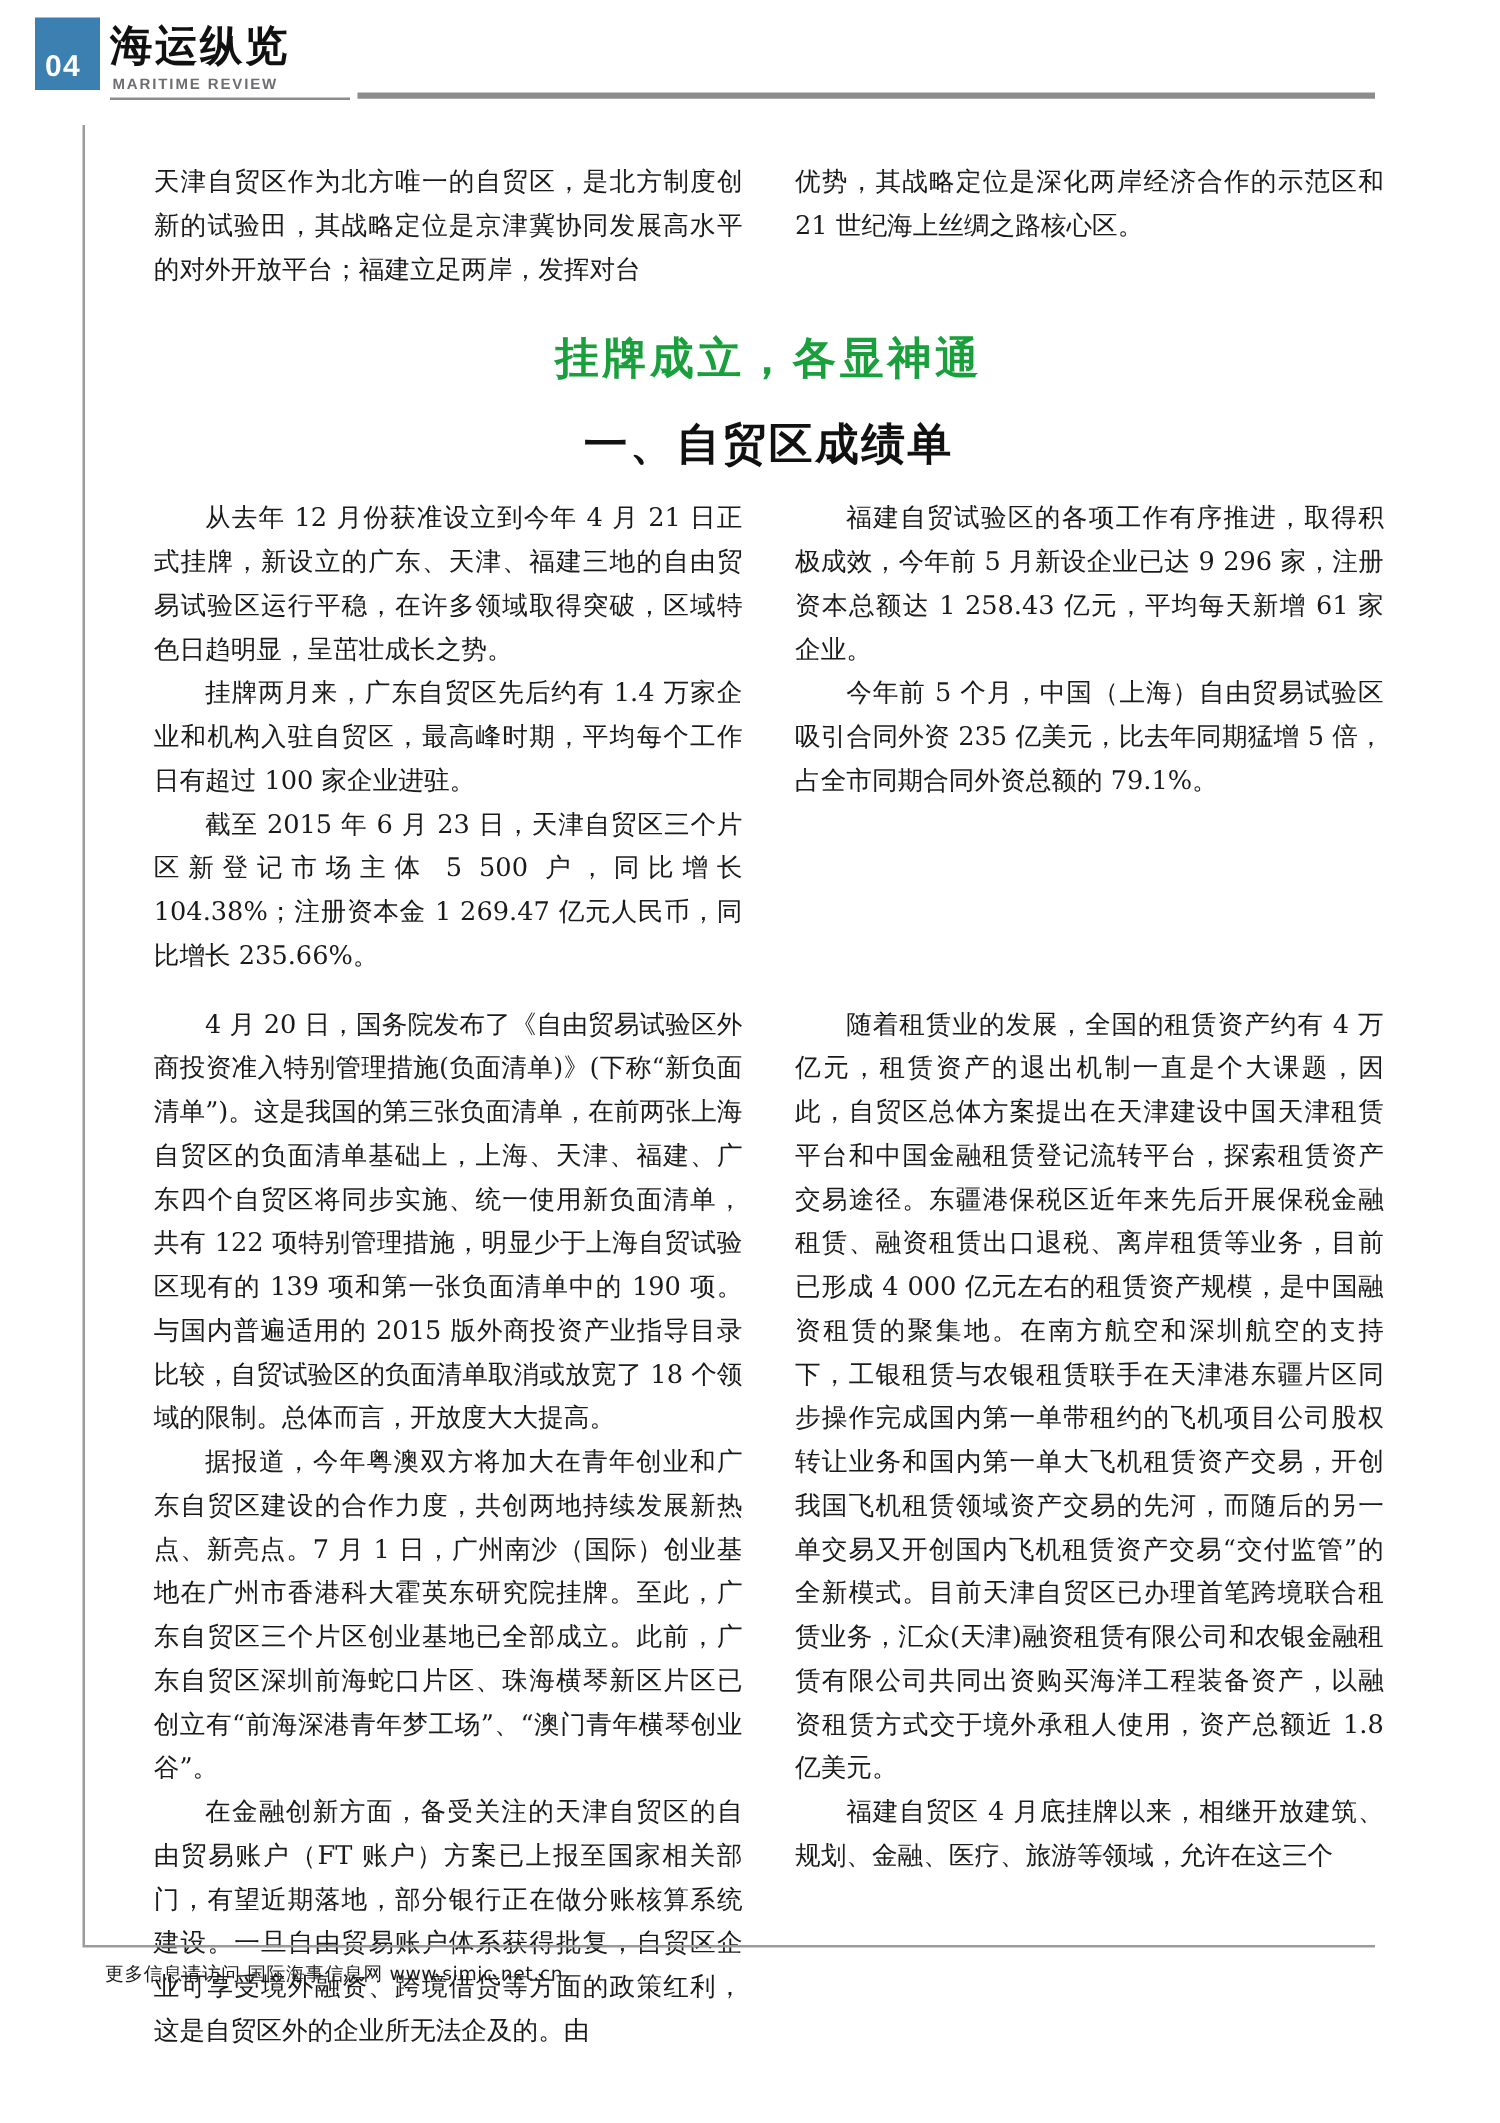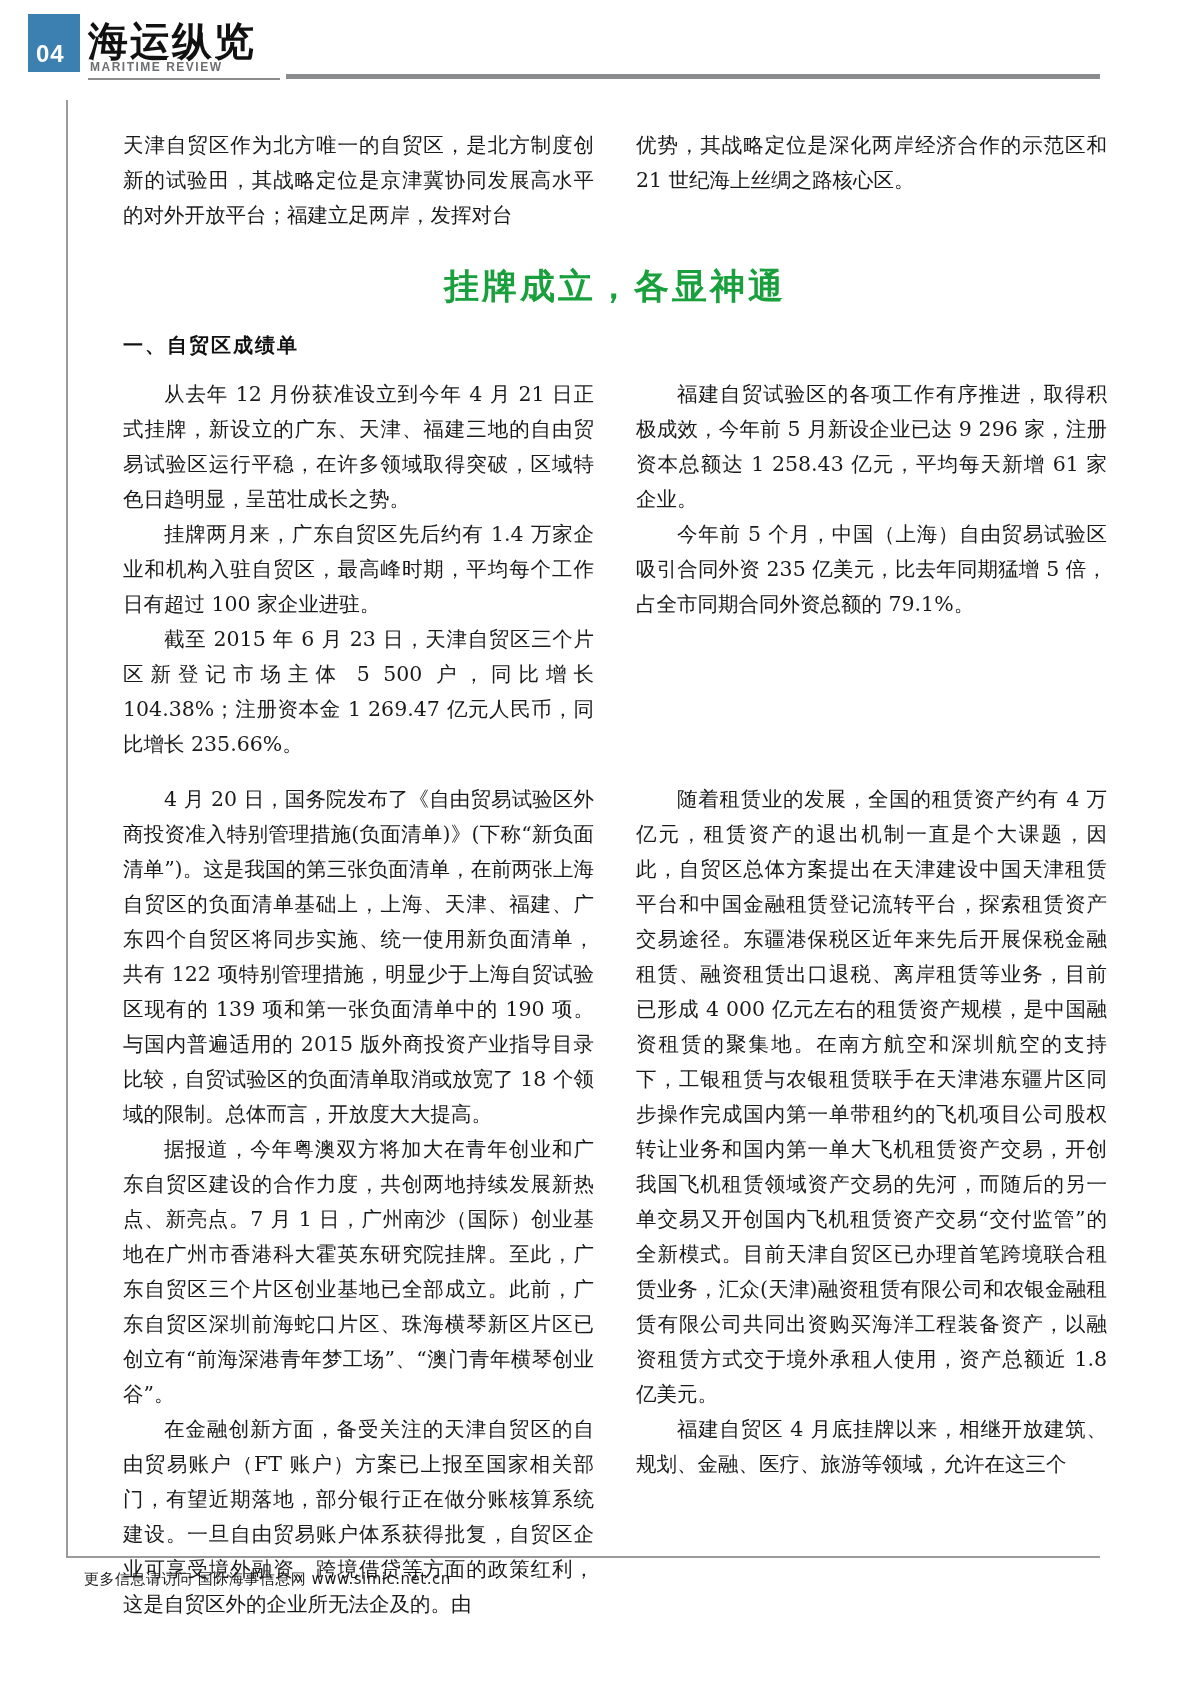--- a/index.html
+++ b/index.html
@@ -40,21 +40,21 @@
     justify-content: flex-start;
     padding: 4px 0 4px 8px;
     box-sizing: border-box;
     letter-spacing: 1px;
   }
   .header-cn {
     position: absolute;
     left: 88px;
     top: 14px;
     font-family: "DejaVu Sans", "Liberation Sans", sans-serif;
-    font-size: 40px;
+    font-size: 34px;
     font-weight: bold;
     letter-spacing: 2px;
     color: #111111;
   }
   .header-en {
     position: absolute;
     left: 90px;
     top: 60px;
     font-family: "Liberation Sans", sans-serif;
     font-size: 12px;
@@ -149,24 +149,24 @@
     text-align: center;
     color: #19a03c;
     font-family: "DejaVu Sans", "Liberation Sans", sans-serif;
     font-weight: bold;
     font-size: 35px;
     letter-spacing: 3px;
     margin: 30px 0 22px 0;
   }
 
   .section-title {
-    text-align: left;
-    font-family: "DejaVu Sans", "Liberation Sans", sans-serif;
-    font-weight: bold;
-    font-size: 20px;
+    text-align: center;
+    font-family: "DejaVu Sans", "Liberation Sans", sans-serif;
+    font-weight: bold;
+    font-size: 35px;
     letter-spacing: 2px;
     color: #111111;
     margin: 8px 0 18px 0;
   }
   .spacer-20 { height: 20px; }
 </style>
 </head>
 <body>
 
 <div class="page-header">

